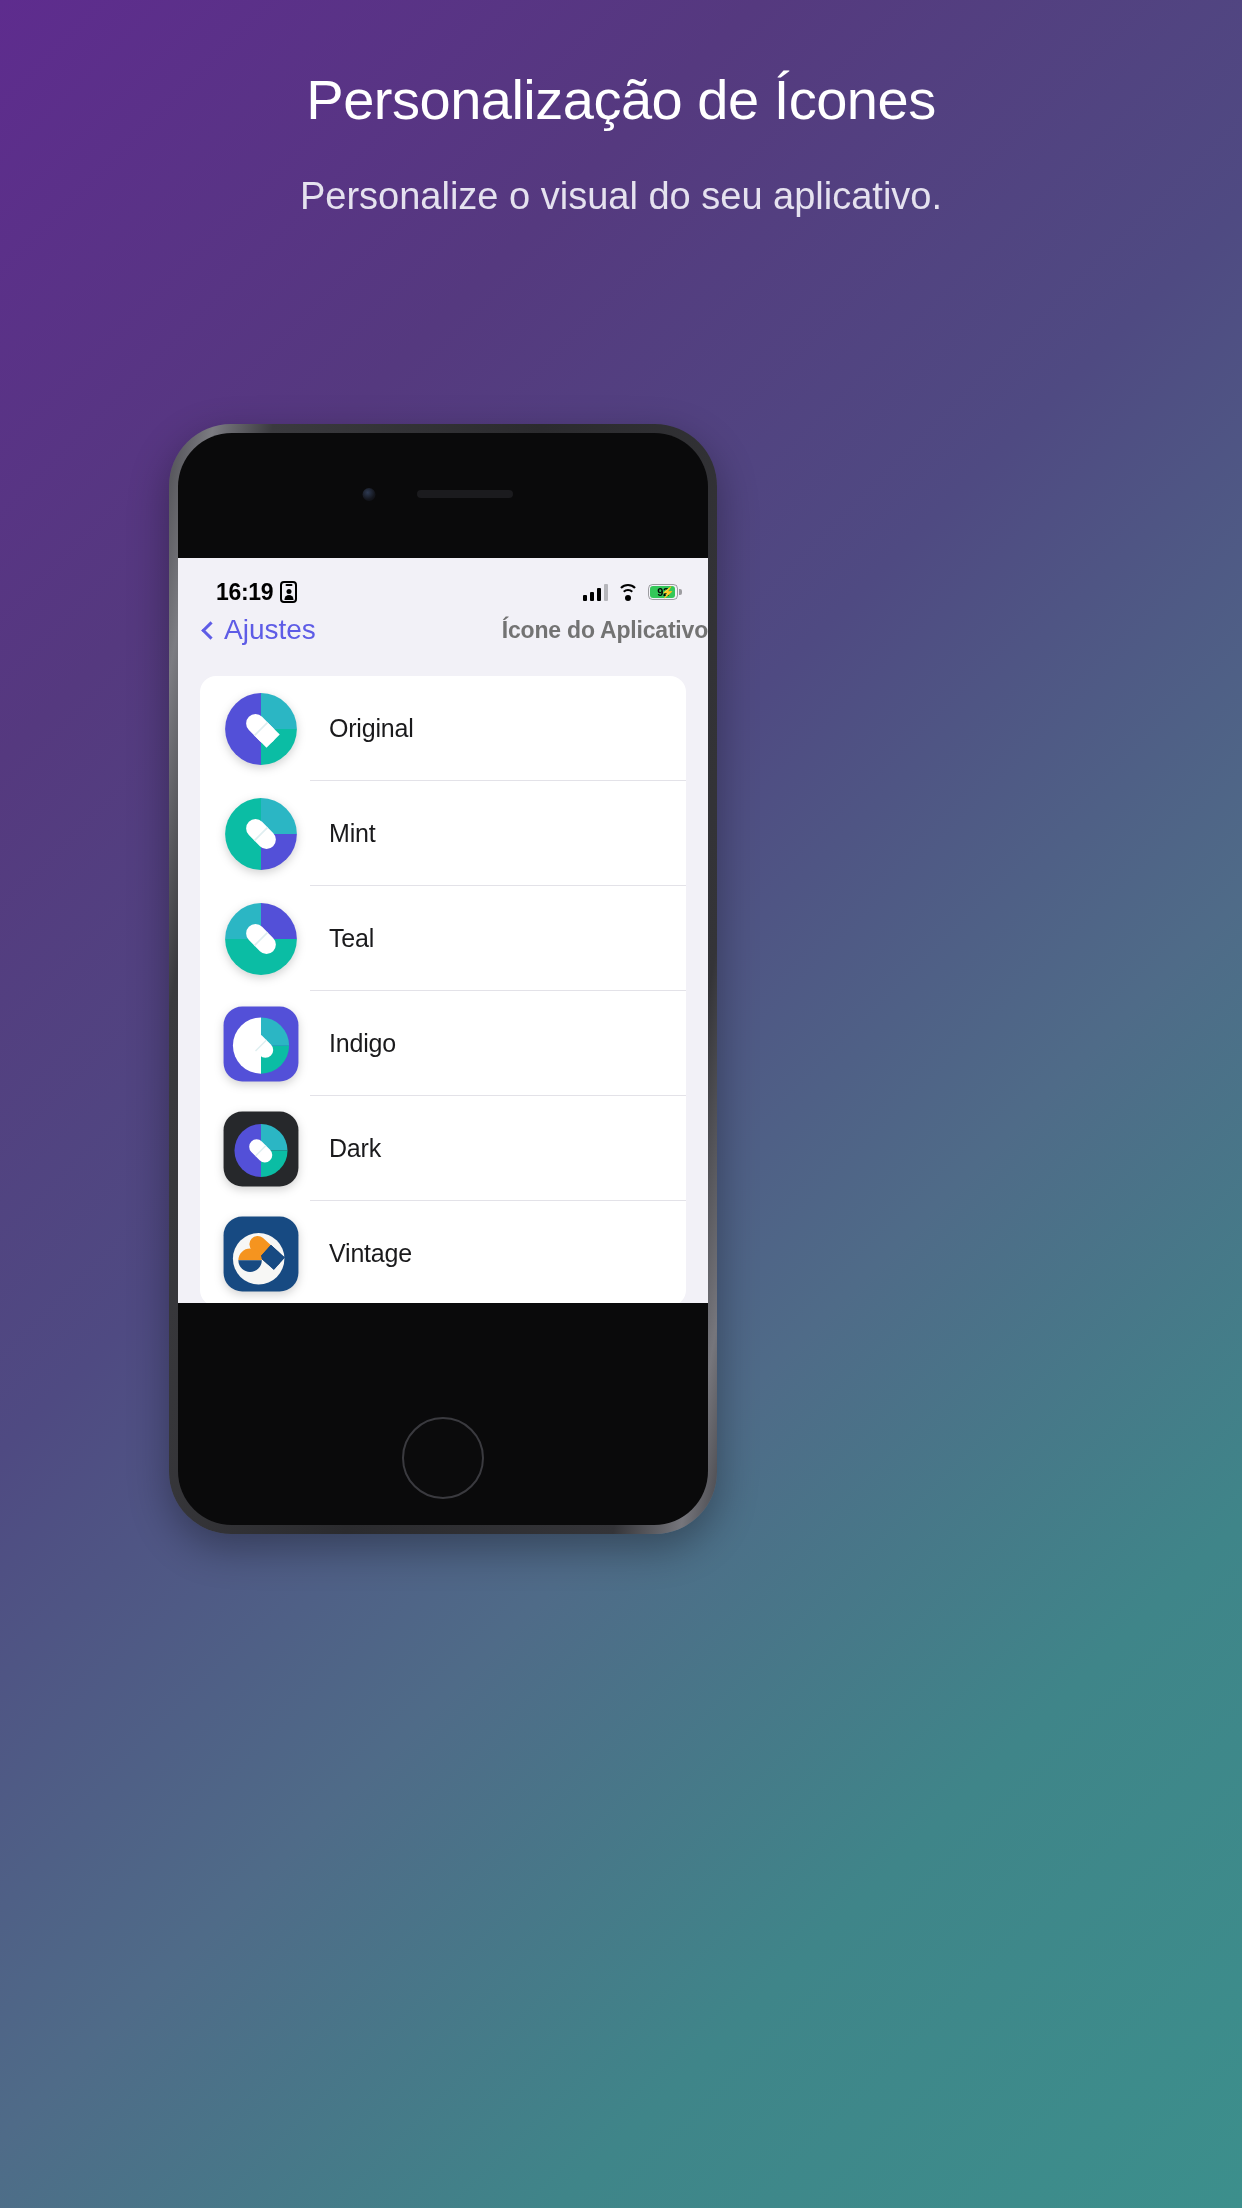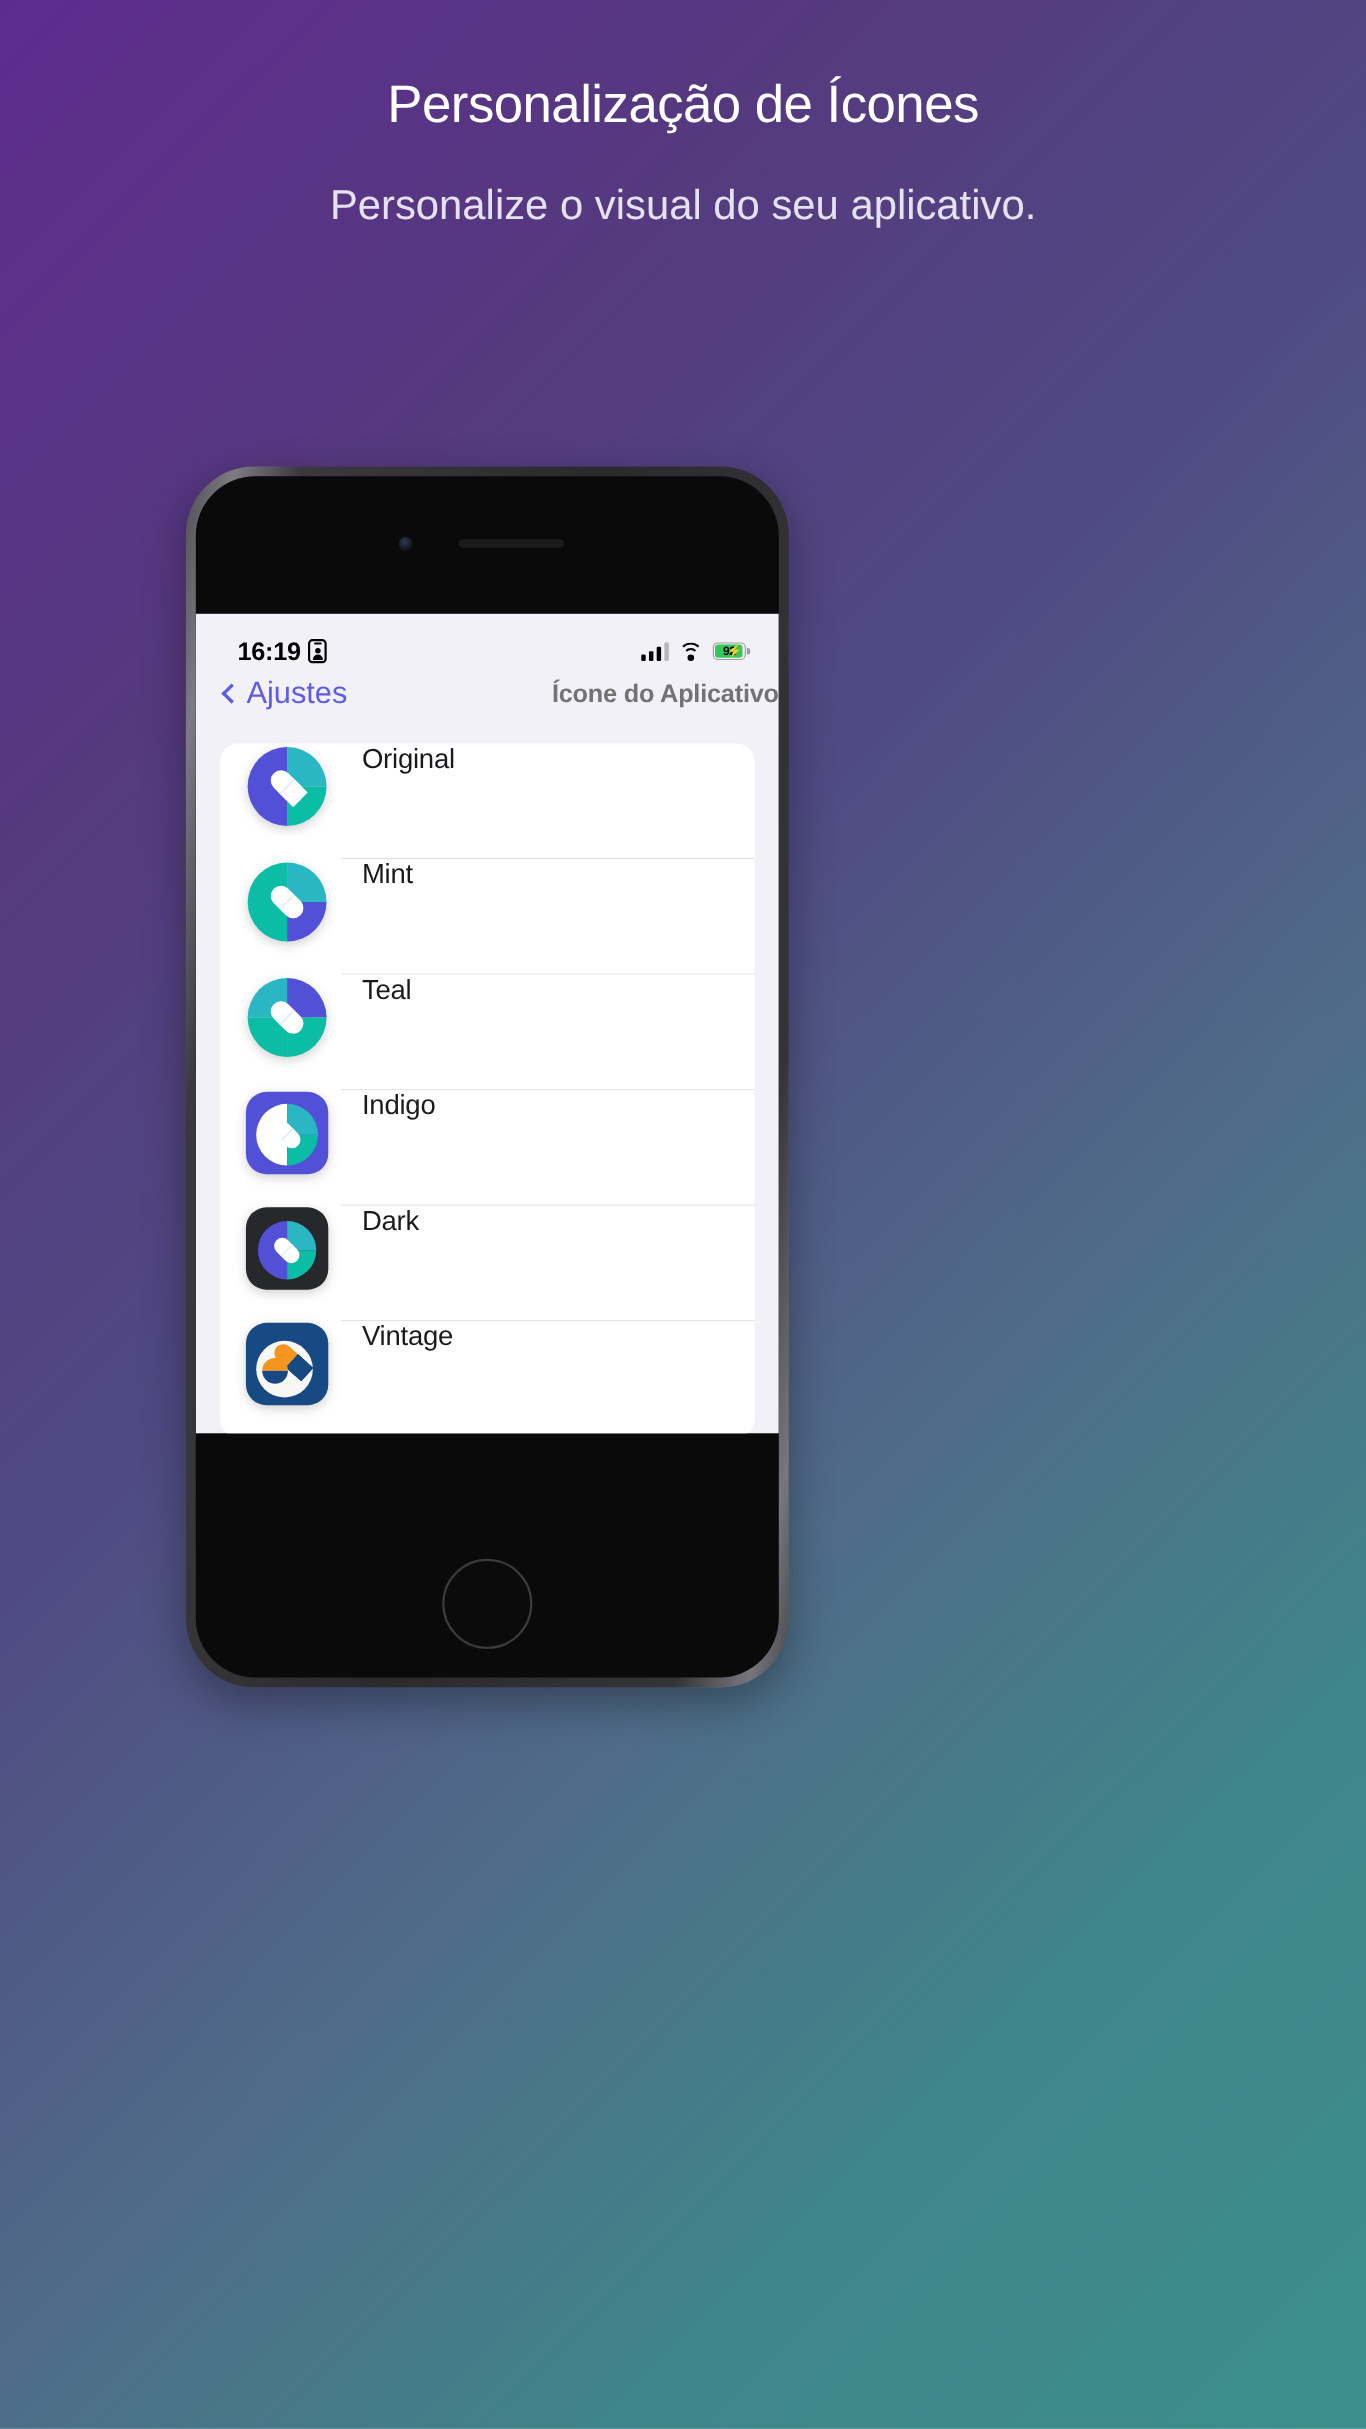--- a/index.html
+++ b/index.html
@@ -14,21 +14,21 @@
   }
 
   
   .promo {
     position: absolute; top: 0; left: 0; right: 0;
     padding-top: 68px;
     text-align: center;
   }
   .promo-title {
     color: #ffffff;
-    font-size: 48px;
+    font-size: 56px;
     line-height: 1.16;
     font-weight: 400;
     letter-spacing: -0.5px;
     padding: 0 150px;
   }
   .promo-sub {
     color: #e5e2ef;
     font-size: 38px;
     line-height: 1.32;
     font-weight: 400;
@@ -152,21 +152,21 @@
   }
 
   
   .list-wrap { padding: 18px 22px 0 22px; }
   .list {
     background:#ffffff;
     border-radius:16px;
     overflow:hidden;
   }
   .row {
-    display:flex; 
+    display:flex; align-items:center;
     height:105px;
     padding-left: 22px;
     position:relative;
   }
   .row .sep {
     position:absolute; left:110px; right:0; bottom:0;
     height:1px; background:#e3e2e8;
   }
   .row:last-child .sep { display:none; }
   .row-label { font-size:25px; color:#1a1a1c; margin-left:29px; letter-spacing:-0.2px; }

